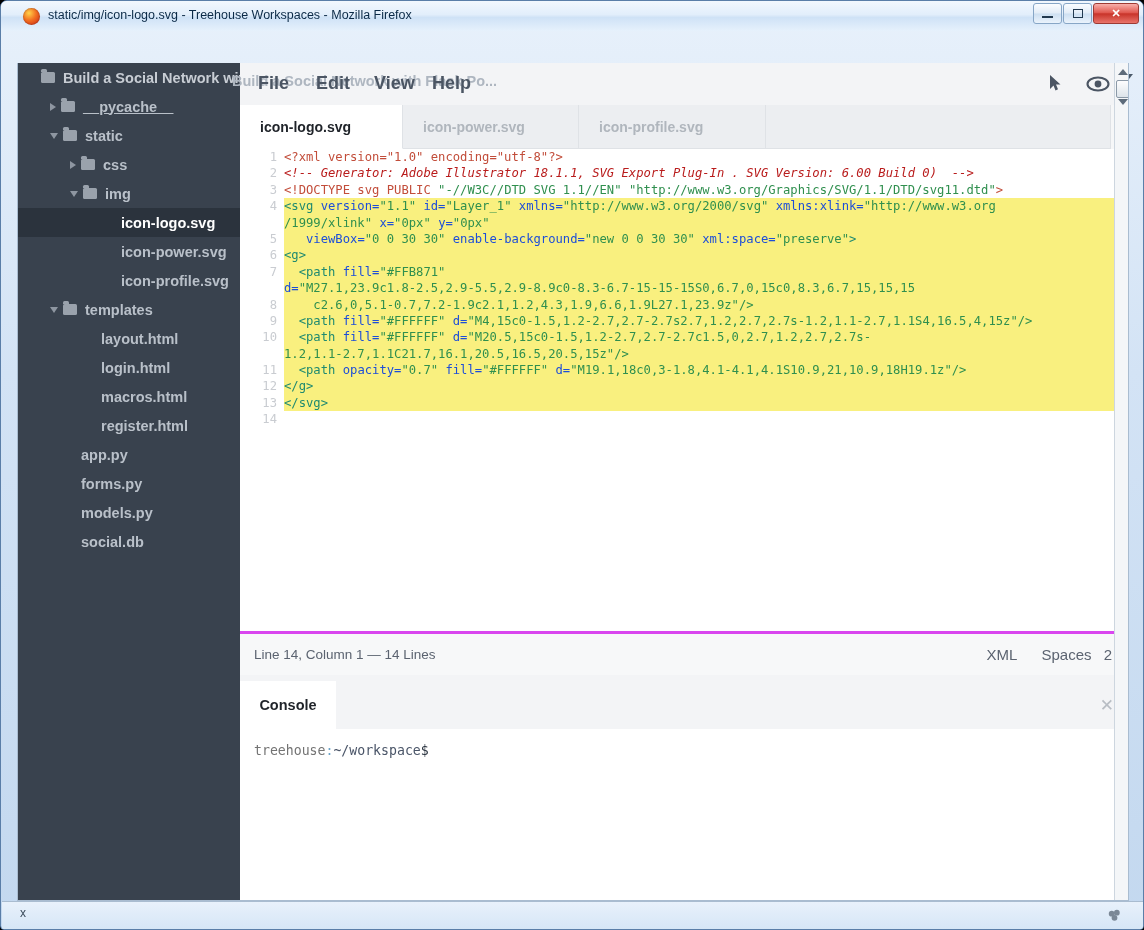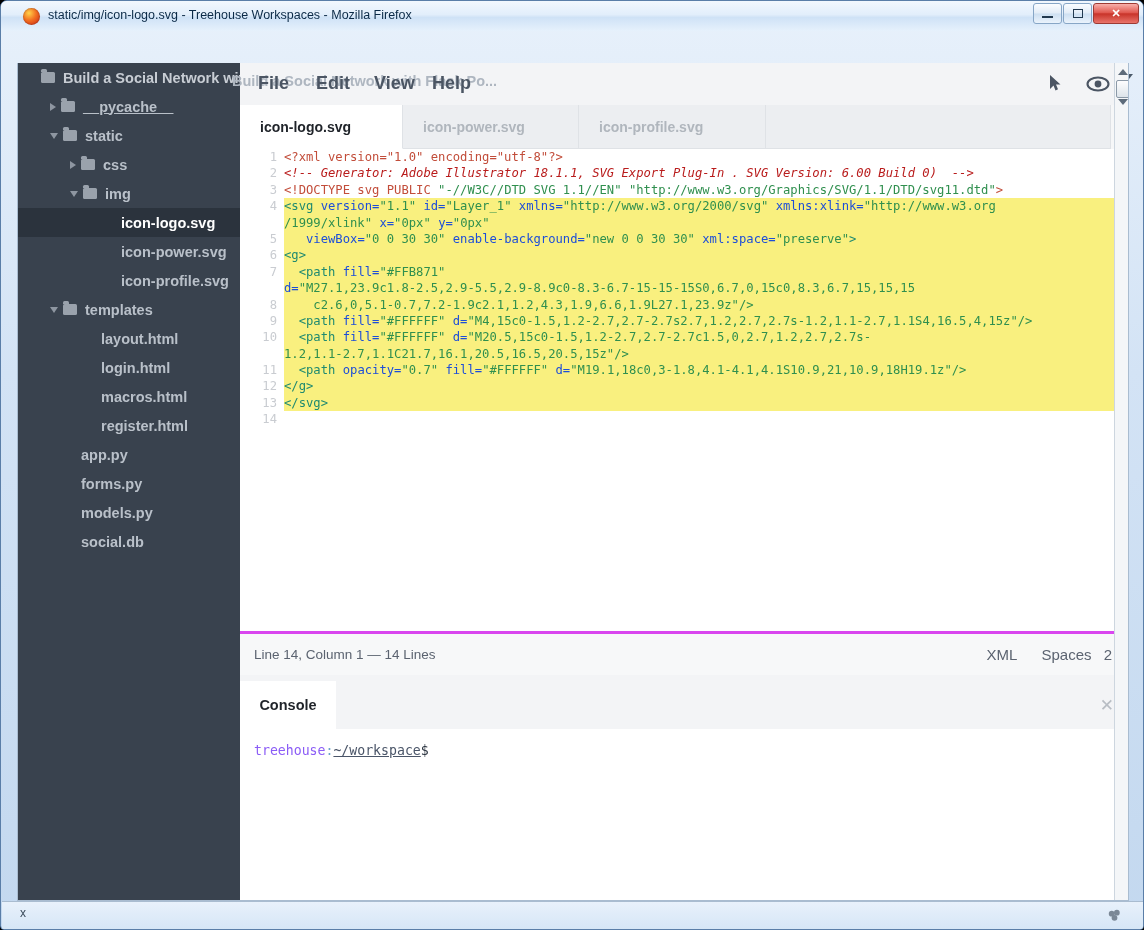--- a/index.html
+++ b/index.html
@@ -235,23 +235,23 @@
   }
   .console-close {
     position: absolute; right: 16px; top: 14px;
     font-size: 17px; color: #b8bdc4; cursor: pointer;
   }
   .console-body {
     position: absolute; left: 0; top: 48px; width: 890px; height: 172px;
     background: #fff; padding: 14px 0 0 14px;
     font-family: "DejaVu Sans Mono", monospace; font-size: 13.2px;
   }
-  .pr-host { color: #8b5cf6; }
+  .pr-host { color: #737373; }
   .pr-colon { color: #6aa3c8; }
-  .pr-path { color: #4a5568; text-decoration: underline; }
+  .pr-path { color: #4a5568; }
   .pr-dollar { color: #2b3440; }
 
   
   .page-scroll {
     position: absolute; right: 0; top: 0; width: 16px; height: 838px;
     background: #f4f6f8; border-left: 1px solid #cdd6df;
   }
   .ps-arrow { position: absolute; left: 3px; width: 0; height: 0; }
   .ps-up { top: 6px; border-left: 5px solid transparent; border-right: 5px solid transparent; border-bottom: 6px solid #5d6b7a;}
   .ps-dn { top: 36px; border-left: 5px solid transparent; border-right: 5px solid transparent; border-top: 6px solid #5d6b7a;}

